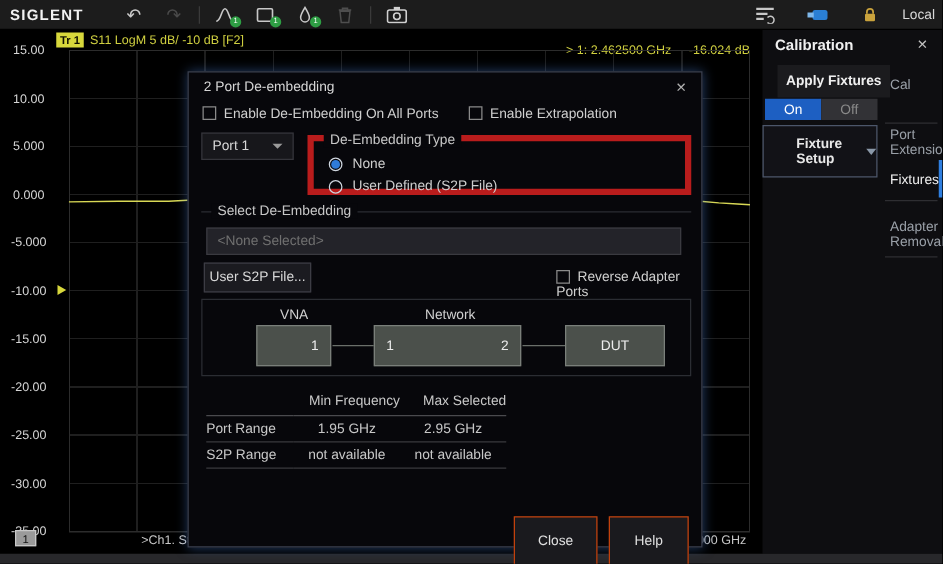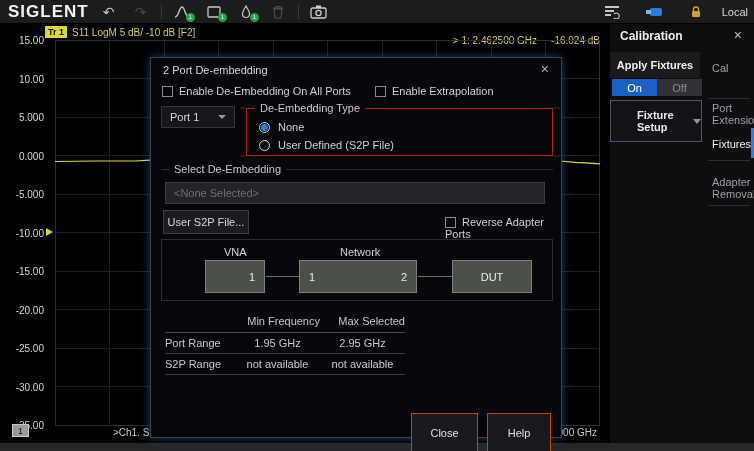--- a/index.html
+++ b/index.html
@@ -1,48 +1,48 @@
 <!DOCTYPE html>
 <html><head>
 <meta charset="utf-8">
 <style>
   * { margin:0; padding:0; box-sizing:border-box; }
   body { background:#000; font-family:"Liberation Sans", sans-serif; }
   .screen { position:relative; width:754px; height:451px; background:#000; overflow:hidden; }
 
   
   .toolbar { position:absolute; left:0; top:0; width:754px; height:24px; background:#1c1c1c; border-bottom:1px solid #000; display:flex; align-items:center; }
-  .brand { color:#f2f2f2; font-weight:bold; font-size:17px; letter-spacing:1px; margin-left:8px; margin-right:4px; }
+  .brand { color:#f2f2f2; font-weight:bold; font-size:12px; letter-spacing:1px; margin-left:8px; margin-right:24px; }
   .tb-icon { position:relative; width:26px; height:20px; display:flex; align-items:center; justify-content:center; margin:0 3px; cursor:pointer; }
   .tb-sep { width:1px; height:14px; background:#3a3a3a; margin:0 4px; }
   .tb-char { font-size:14px; color:#c8c8c8; line-height:1; }
   .tb-char.dim { color:#4a4a4a; }
   .badge { position:absolute; right:0; bottom:0; width:9px; height:9px; border-radius:50%; background:#2e9e44; color:#fff; font-size:6px; line-height:9px; text-align:center; }
   .tb-right { position:absolute; right:6px; top:0; height:24px; display:flex; align-items:center; gap:10px; }
   .local-label { color:#d8d8d8; font-size:11px; }
 
   
   .plot { position:absolute; left:0; top:24px; width:610px; height:419px; background:#000; }
   .trace-line { position:absolute; left:45px; top:2px; display:flex; align-items:center; gap:5px; font-size:10px; }
   .trace-badge { background:#d8d83c; color:#101000; padding:0 3px; font-size:9px; font-weight:bold; line-height:12px; }
   .trace-info { color:#d0d040; }
   .marker-readout { position:absolute; top:11px; right:10px; display:flex; gap:14px; font-size:10px; color:#d0d040; }
-  .ylabel { position:absolute; left:2px; width:42px; text-align:right; color:#d6d6d6; font-size:10px; }
+  .ylabel { position:absolute; left:2px; width:42px; text-align:center; color:#d6d6d6; font-size:10px; }
   .gridsvg { position:absolute; left:55px; top:16px; }
   .ref-marker { position:absolute; left:46px; top:204px; width:0; height:0; border-top:4px solid transparent; border-bottom:4px solid transparent; border-left:7px solid #d8d83c; }
   .chan-badge { position:absolute; left:12px; top:400px; width:17px; height:13px; background:#9a9a9a; border:1px solid #c8c8c8; color:#111; font-size:9px; text-align:center; line-height:12px; cursor:pointer; }
   .status-left { position:absolute; left:113px; top:403px; font-size:10px; color:#c8c8c8; }
   .status-right { position:absolute; right:13px; top:403px; font-size:10px; color:#c8c8c8; }
 
   
   .sidebar { position:absolute; left:610px; top:24px; width:144px; height:419px; background:#0e0e11; }
   .sb-header { position:relative; height:26px; }
   .sb-title { position:absolute; left:10px; top:5px; color:#f0f0f0; font-size:12px; font-weight:bold; }
   .sb-close { position:absolute; right:12px; top:3px; color:#c0c0c0; font-size:14px; cursor:pointer; }
-  .apply-box { position:absolute; left:0; top:28px; width:90px; height:26px; background:#1b1b1e; display:flex; align-items:center; justify-content:center; }
+  .apply-box { position:absolute; left:12px; top:28px; width:90px; height:26px; background:#1b1b1e; display:flex; align-items:center; justify-content:center; }
   .apply-box span { color:#f0f0f0; font-size:11px; font-weight:bold; }
   .toggle { position:absolute; left:2px; top:55px; width:90px; height:17px; display:flex; }
   .toggle .on { flex:1; background:#1d5fc2; color:#fff; font-size:11px; display:flex; align-items:center; justify-content:center; cursor:pointer; }
   .toggle .off { flex:1; background:#323236; color:#8a8a8a; font-size:11px; display:flex; align-items:center; justify-content:center; cursor:pointer; }
   .fixture-box { position:absolute; left:0px; top:76px; width:92px; height:42px; background:#121217; border:1px solid #4c566a; display:flex; align-items:center; justify-content:center; gap:6px; cursor:pointer;padding-left:26px; }
   .fixture-box span.lbl { color:#e8e8e8; font-size:11px; font-weight:bold; }
   .caret-down { width:0; height:0; border-left:4px solid transparent; border-right:4px solid transparent; border-top:5px solid #8a98a8; }
   .sb-tabs { position:absolute; left:94px; top:26px; width:50px; height:390px; }
   .sb-tab { position:absolute; left:0; width:50px; padding-left:8px; color:#9aa0a8; font-size:11px; cursor:pointer; line-height:12px; }
   .sb-tab.sel { color:#f0f0f0; }
@@ -51,21 +51,21 @@
 
   
   .dialog { position:absolute; left:150px; top:57px; width:412px; height:381px; background:#07070b; border:1px solid #3b4150; box-shadow:0 0 9px rgba(70,120,200,0.5); z-index:10; color:#cfcfcf; }
   .dlg-title { position:absolute; left:12px; top:6px; font-size:11px; color:#d6d6d6; }
   .dlg-close { position:absolute; right:12px; top:3px; font-size:14px; color:#b0b0b0; cursor:pointer; }
   .cbx { display:inline-block; width:11px; height:11px; border:1px solid #8a8a8a; background:transparent; vertical-align:-2px; margin-right:6px; }
   .cb-row1a { position:absolute; left:11px; top:27px; font-size:11px; cursor:pointer; }
   .cb-row1b { position:absolute; left:224px; top:27px; font-size:11px; cursor:pointer; }
   .port-select { position:absolute; left:10px; top:48px; width:74px; height:22px; background:#17171b; border:1px solid #35353b; font-size:11px; color:#d8d8d8; display:flex; align-items:center; padding:0 8px; cursor:pointer; }
   .port-select .caret { margin-left:auto; width:0; height:0; border-left:4px solid transparent; border-right:4px solid transparent; border-top:4px solid #9a9a9a; }
-  .fieldset1 { position:absolute; left:95px; top:50px; width:307px; height:48px; border:1px solid #b91c1c; }
+  .fieldset1 { position:absolute; left:95px; top:50px; width:307px; height:48px; border:5px solid #b91c1c; }
   .legend { position:absolute; top:-7px; left:8px; background:#07070b; padding:0 5px; font-size:11px; color:#c8c8c8; }
   .radio-row { position:absolute; left:12px; display:flex; align-items:center; gap:8px; font-size:11px; cursor:pointer; }
   .radio { width:11px; height:11px; border-radius:50%; border:1px solid #cfd6df; display:flex; align-items:center; justify-content:center; }
   .radio .dot { width:7px; height:7px; border-radius:50%; background:#2f7bd8; }
   .fieldset2-line { position:absolute; left:10px; top:111px; width:392px; border-top:1px solid #2b2d33; }
   .file-field { position:absolute; left:14px; top:124px; width:380px; height:22px; background:#232329; border:1px solid #3a3a40; color:#707070; font-size:11px; display:flex; align-items:center; padding:0 8px; cursor:text; }
   .s2p-btn { position:absolute; left:12px; top:152px; width:86px; height:24px; background:#1b1b20; border:1px solid #3c3c44; color:#d8d8d8; font-size:11px; display:flex; align-items:center; justify-content:center; cursor:pointer; }
   .cb-reverse { position:absolute; left:294px; top:158px; font-size:11px; cursor:pointer; }
   .diagram { position:absolute; left:10px; top:181px; width:392px; height:62px; border:1px solid #2b2d33; }
   .dg-label { position:absolute; font-size:11px; color:#d0d0d0; top:6px; }

